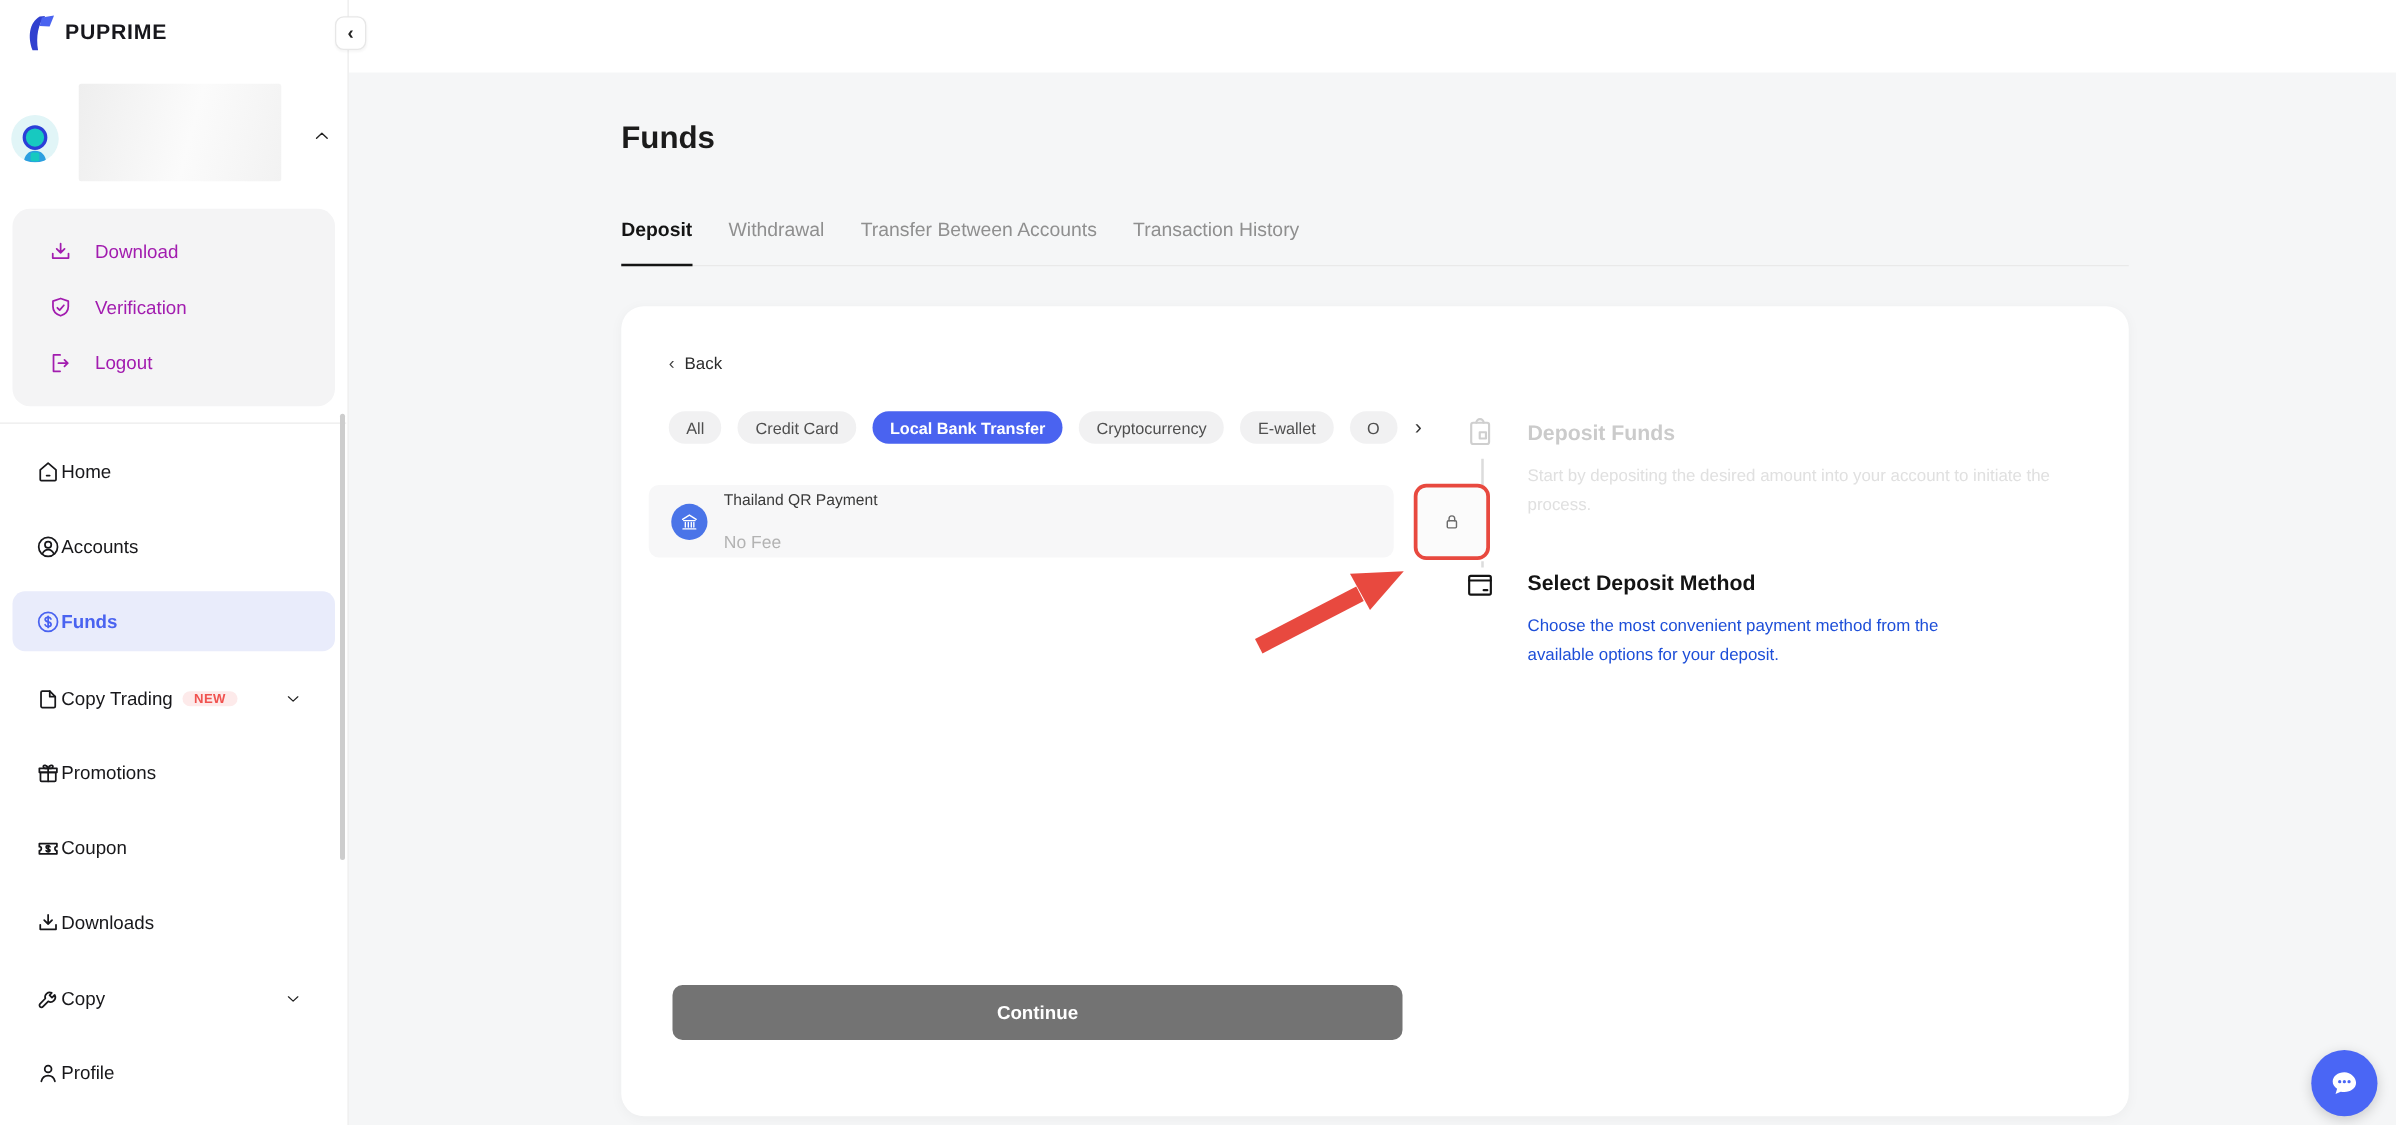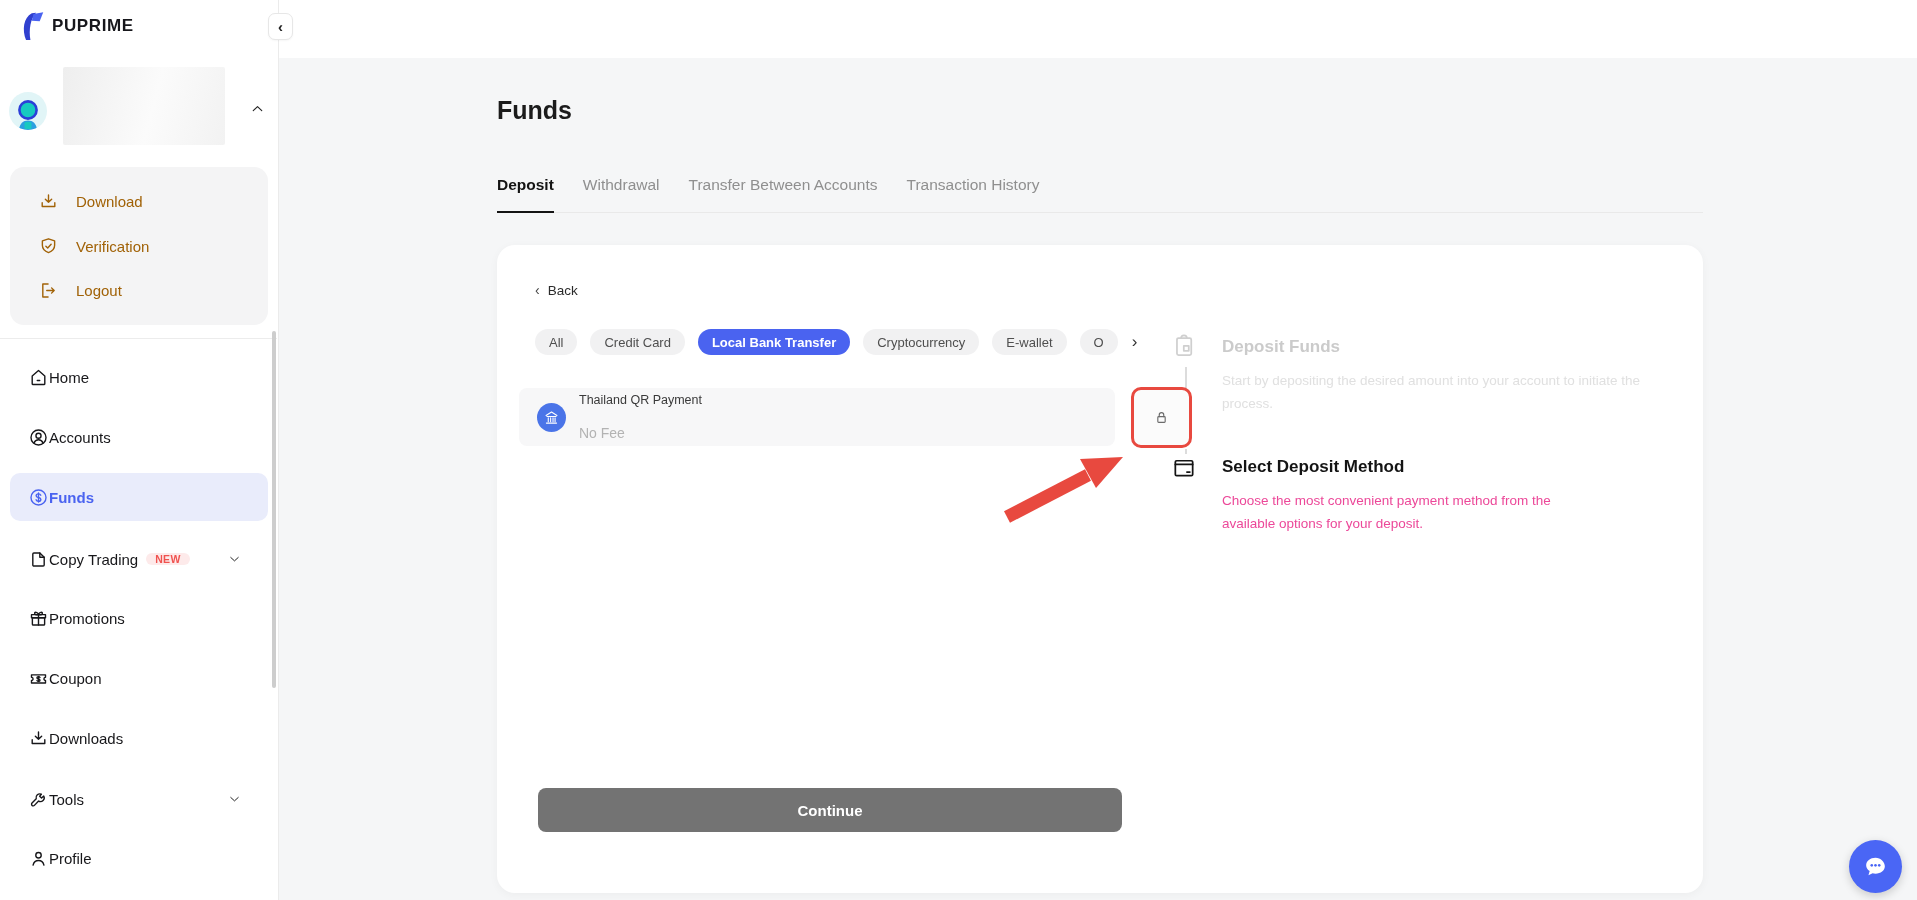--- a/index.html
+++ b/index.html
@@ -18,21 +18,21 @@
   .collapse-btn{position:absolute;left:268px;top:13px;width:23px;height:25px;background:#fff;border:1px solid #e7e7e7;
     border-radius:7px;display:flex;align-items:center;justify-content:center;font-size:15px;font-weight:700;color:#222;
     z-index:10;box-shadow:0 1px 2px rgba(0,0,0,.04);cursor:pointer}
   .avatar{position:absolute;left:9px;top:92px;width:38px;height:38px;border-radius:50%;background:#e1f5f7;
     display:flex;align-items:flex-end;justify-content:center;overflow:hidden;cursor:pointer}
   .skeleton{position:absolute;left:63px;top:67px;width:162px;height:78px;border-radius:2px;
     background:linear-gradient(105deg,#eeeeee 0%,#fbfbfb 55%,#f2f2f2 100%)}
   .acct-chevron{position:absolute;left:249px;top:100px;color:#222;cursor:pointer}
   .side-group{position:absolute;left:10px;top:167px;width:258px;height:158px;background:#f4f4f5;border-radius:14px;
     display:flex;flex-direction:column;justify-content:space-evenly}
-  .sg-item{display:flex;align-items:center;gap:17px;padding-left:28px;font-size:15px;color:#a16207;cursor:pointer}
+  .sg-item{display:flex;align-items:center;gap:17px;padding-left:28px;font-size:15px;color:#a21caf;cursor:pointer}
   .side-divider{position:absolute;left:0;top:338px;width:277px;height:1px;background:#ececec}
   .nav-item{position:absolute;left:10px;width:258px;height:48px;display:flex;align-items:center;
     padding-left:18px;box-sizing:border-box;border-radius:10px;font-size:15px;color:#17171a;cursor:pointer}
   .nav-item.active{background:#e9ecfb;color:#4a63f0;font-weight:600}
   .new-badge{background:#fdeaea;color:#f0524f;font-size:10.5px;font-weight:700;padding:0 9px;border-radius:10px;
     margin-left:8px;letter-spacing:.3px}
   .nav-chevron{position:absolute;right:26px;top:50%;transform:translateY(-50%);color:#222}
   .scroll-thumb{position:absolute;left:272px;top:331px;width:4px;height:357px;background:#cdcdcd;border-radius:2px;cursor:pointer}
 
   
@@ -63,21 +63,21 @@
 
   .connector{position:absolute;left:688px;width:1.5px;background:#dcdcdc}
   .hl-box{position:absolute;left:634px;top:142px;width:61px;height:61px;border:3.5px solid #e8493f;border-radius:10px;
     background:#fbfbfb;display:flex;align-items:center;justify-content:center;box-sizing:border-box;z-index:3}
   .arrow-svg{position:absolute;left:498px;top:192px;width:140px;height:92px;z-index:4;pointer-events:none}
 
   .step-icon{position:absolute;left:674px}
   .step-title{position:absolute;left:725px;font-size:17px;font-weight:700}
   .step-desc{position:absolute;left:725px;font-size:13.5px;line-height:1.68}
   .faded-t{color:#cbcbcb}.faded-d{color:#e0e0e0}
-  .dark-t{color:#141414}.gray-d{color:#ec4899}
+  .dark-t{color:#141414}.gray-d{color:#1d4ed8}
 
   .continue-btn{position:absolute;left:41px;top:543px;width:584px;height:44px;background:#737373;color:#fff;border:none;
     border-radius:8px;font-size:15px;font-weight:700;display:flex;align-items:center;justify-content:center;cursor:pointer;
     font-family:"Liberation Sans",sans-serif}
 
   .chat-fab{position:absolute;left:1849px;top:840px;width:53px;height:53px;border-radius:50%;background:#4a66f5;
     display:flex;align-items:center;justify-content:center;box-shadow:0 3px 10px rgba(0,0,0,.18);cursor:pointer;z-index:9}
 </style>
 </head>
 <body>
@@ -188,21 +188,21 @@
     <svg class="ic" width="21" height="21" viewBox="0 0 24 24">
       <path d="M12 4.5v8.3m0 0l-3.6-3.5M12 12.8l3.6-3.5"></path>
         <path d="M4.8 13.5v4.2h14.4v-4.2"></path>
       </svg>
     <span>Downloads</span>
   </div>
   <div class="nav-item" style="top:775px">
     <svg class="ic" width="21" height="21" viewBox="0 0 24 24">
       <path d="M15.3 6a4.3 4.3 0 00-5.9 5.2l-4.8 4.9a1.85 1.85 0 102.7 2.6l4.8-4.9A4.3 4.3 0 0018 8l-2.5 2.4-2.2-2.2z"></path>
       </svg>
-    <span>Tools</span>
+    <span>Copy</span>
     <span class="nav-chevron">
       <svg class="ic" width="15" height="15" viewBox="0 0 24 24">
           <path d="M6 9.5l6 5.5 6-5.5" stroke-width="2"></path>
         </svg>
       </span>
   </div>
   <div class="nav-item" style="top:834px">
     <svg class="ic" width="21" height="21" viewBox="0 0 24 24">
       <circle cx="12" cy="8.3" r="3.1"></circle>
         <path d="M5.8 19.5c.9-3.6 3.2-5.2 6.2-5.2s5.3 1.6 6.2 5.2"></path>

